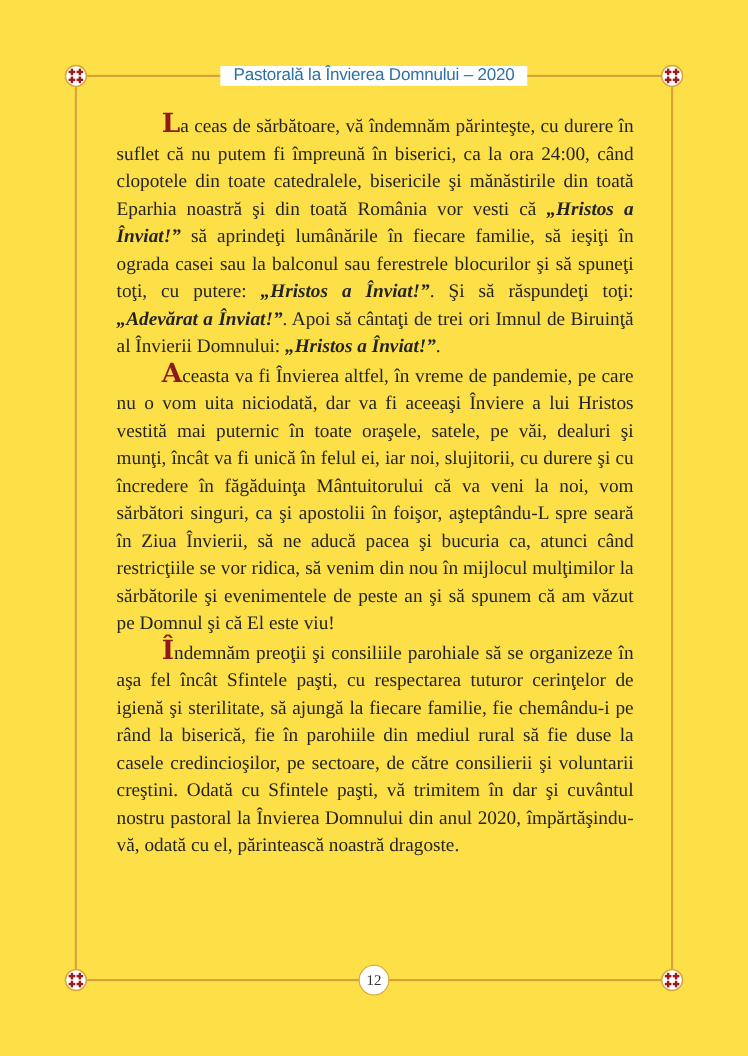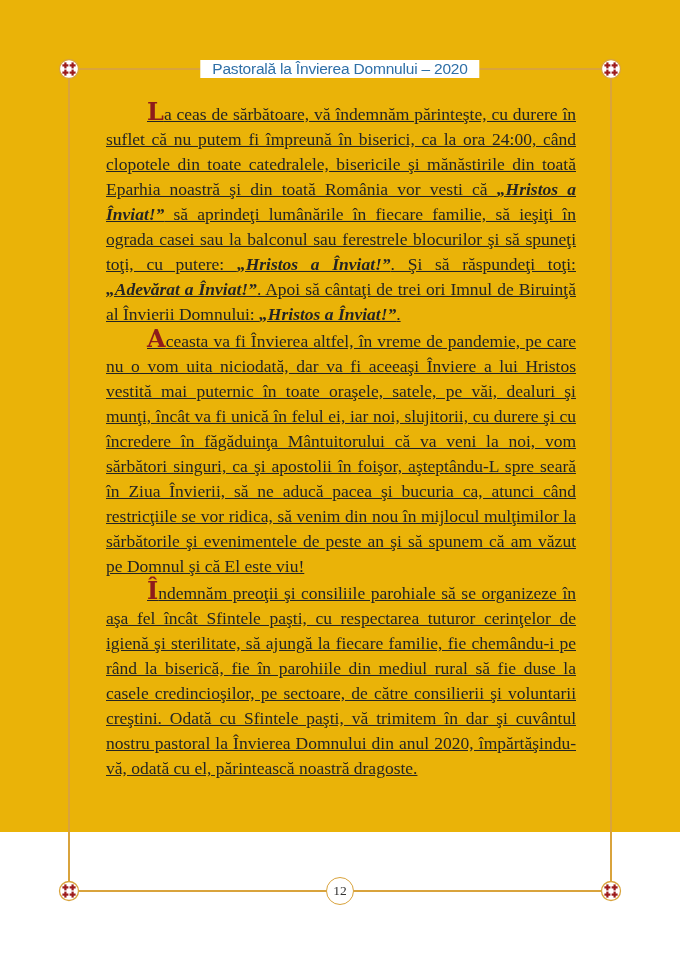--- a/index.html
+++ b/index.html
@@ -9,21 +9,21 @@
     --blue: #2E6FA7;
     --ink: #242424;
   }
   * { margin: 0; padding: 0; box-sizing: border-box; }
   html, body {
     width: 680px; height: 960px;
     background: #ffffff;
     font-family: "Liberation Serif", "DejaVu Serif", serif;
     overflow: hidden;
   }
-  .page { position: relative; width: 680px; height: 832px; background: #eab308; }
+  .page { position: relative; width: 680px; height: 960px; background: #fde047; }
 
   
   .frame-line { position: absolute; background: var(--gold); }
   .line-top    { left: 69px;  top: 68px;  width: 542px; height: 1.6px; }
   .line-bottom { left: 69px;  top: 890px; width: 542px; height: 1.6px; }
   .line-left   { left: 68px;  top: 69px;  width: 1.6px; height: 822px; }
   .line-right  { left: 610px; top: 69px;  width: 1.6px; height: 822px; }
 
   .ornament { position: absolute; width: 22px; height: 22px; }
   .orn-tl { left: 58px;  top: 58px; }
@@ -50,21 +50,21 @@
   .content {
     position: absolute;
     left: 106px; top: 100px;
     width: 470px;
     color: var(--ink);
     font-size: 17.5px;
     line-height: 25px;
     text-align: justify;
     z-index: 2;
   }
-  .content p { margin: 0; text-indent: 41px; text-decoration: underline; }
+  .content p { margin: 0; text-indent: 41px; }
   .seg-initial {
     color: var(--initial-red);
     font-weight: bold;
     font-size: 24px;
     line-height: 1;
     font-family: "DejaVu Serif", serif;
   }
   .seg-bold-italic { font-weight: bold; font-style: italic; }
 
   

